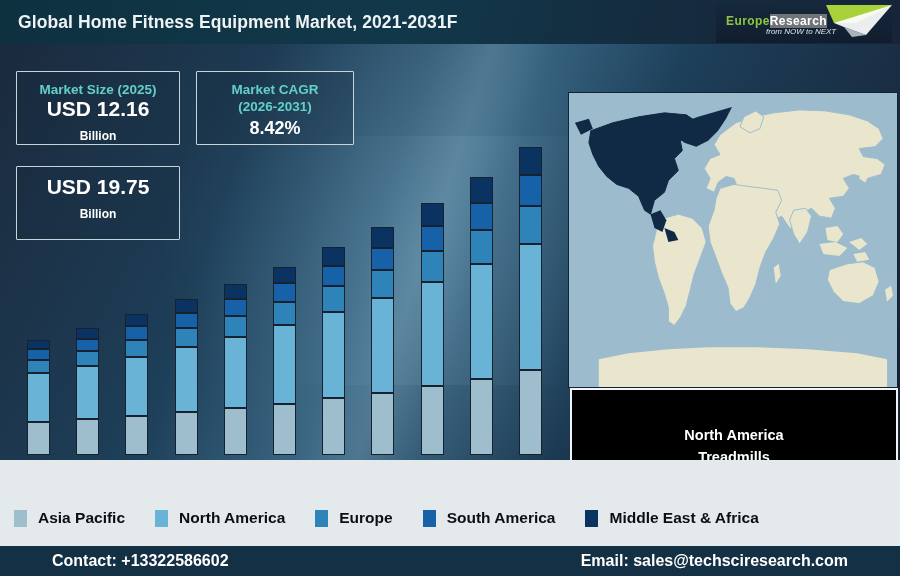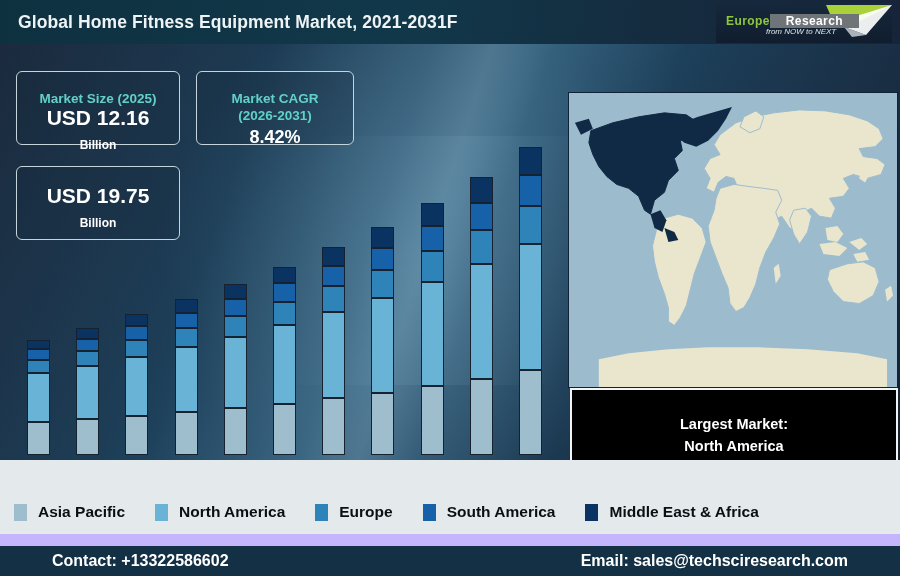--- a/index.html
+++ b/index.html
@@ -36,21 +36,21 @@
     background: linear-gradient(180deg,#16283c 0%,#101d2e 100%);
     overflow: hidden;
   }
   .logo-swoosh { position:absolute; left:0; top:0; width:176px; height:40px; }
   .logo-text {
     position: absolute; left: 10px; top: 11px;
     font-size: 12px; font-weight: bold; letter-spacing: .4px;
     font-family: "Liberation Sans", sans-serif;
   }
   .logo-tech { color: #8ec640; }
-  .logo-res  { color: #ffffff; background: #6f7479; padding: 0 16px; }
+  .logo-res  { color: #ffffff; background: #6f7479; padding: 0 0; }
   .logo-tag {
     position: absolute; left: 50px; top: 24px;
     color: #dfe4e8; font-size: 8px; font-style: italic;
   }
 
   
   .chart-panel {
     position: absolute; left: 0; top: 44px;
     width: 900px; height: 416px;
     background:
@@ -66,24 +66,24 @@
   .sweep2 {
     position: absolute; left: -10%; top: 22%; width: 120%; height: 60%;
     background: linear-gradient(99deg, rgba(255,255,255,0) 36%, rgba(160,205,230,.10) 50%, rgba(255,255,255,0) 62%);
     pointer-events: none;
   }
 
   
   .kpi {
     position: absolute;
     border: 1.4px solid #c6d4dc;
-    border-radius: 6px;
+    border-radius: 1px;
     background: rgba(22,42,62,.28);
     text-align: center;
-    padding-top: 18px;
+    padding-top: 9px;
   }
   .kpi-label {
     color: #62d0c8; font-size: 13.5px; font-weight: bold; line-height: 17px;
   }
   .kpi-value {
     color: #ffffff; font-size: 21px; font-weight: bold; line-height: 22px;
   }
   .kpi-unit {
     color: #ffffff; font-size: 12px; font-weight: bold; line-height: 20px; margin-top: 6px;
   }
@@ -127,21 +127,21 @@
     display: flex; flex-direction: column;
     align-items: center; justify-content: center;
   }
   .callout div {
     color: #ffffff; font-size: 14.5px; font-weight: bold; line-height: 22px;
   }
 
   
   .legend {
     position: absolute; left: 0; top: 460px;
-    width: 900px; height: 74px;
+    width: 900px; height: 86px;
     background: #e4eaec;
     display: flex; align-items: center;
   }
   .legend-inner { display: flex; align-items: center; margin-left: 14px; margin-top: 30px; }
   .legend-item { display: flex; align-items: center; margin-right: 30px; }
   .legend-swatch { width: 13px; height: 17px; margin-right: 11px; }
   .legend-text { color: #0b0f13; font-size: 15.5px; font-weight: bold; }
 
   
   .footer {
@@ -323,21 +323,20 @@
 
         <path fill="#102a45" d="M108,32 L130,24 L150,18 L164,14 L158,26 L150,38 L140,48 L128,54 L116,50 L106,42 Z"></path>
         <path fill="#102a45" stroke="#102a45" stroke-width="1" d="M22,38 L44,30 L70,24 L96,20 L118,22 L130,30 L126,42 L112,48 L114,58 L106,66 L110,78 L100,88 L96,100 L86,108 L82,122 L76,118 L70,104 L60,96 L48,92 L38,84 L30,74 L24,62 L20,50 Z"></path>
         <path fill="#102a45" d="M82,122 L92,118 L98,128 L94,140 L86,136 Z"></path>
         <path fill="#102a45" d="M96,136 L106,140 L110,148 L100,150 Z"></path>
         <path fill="#102a45" d="M6,30 L20,26 L24,36 L12,42 Z"></path>
       </svg>
     </div>
 
     <div class="callout">
-      <div>Largest Market:</div>
       <div>North America</div>
       <div>Treadmills</div>
     </div>
   </div>
 
   <div class="legend">
     <div class="legend-inner" id="legend">
         <div class="legend-item">
           <div class="legend-swatch" style="background: rgb(159, 190, 205);"></div>
           <div class="legend-text">Asia Pacific</div>

